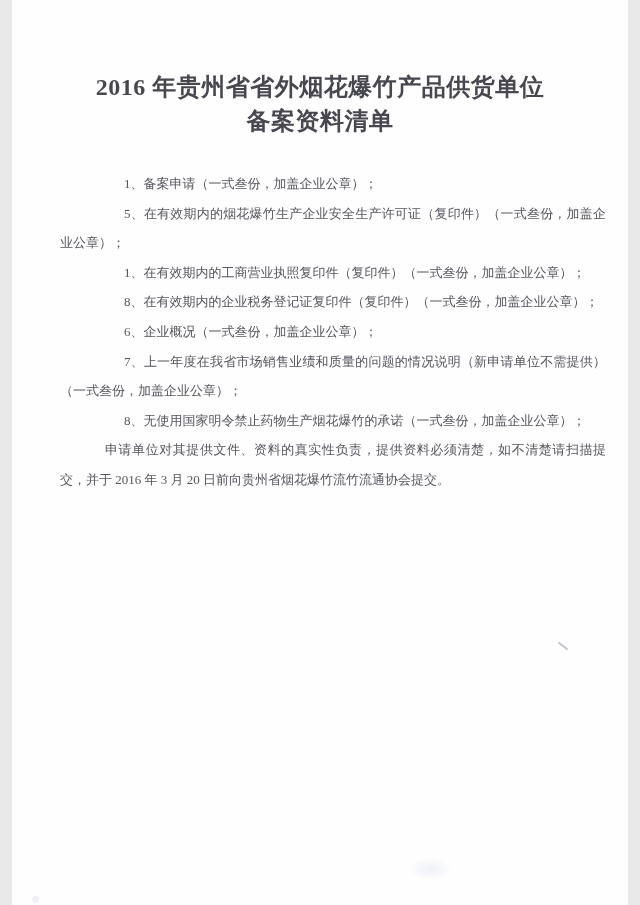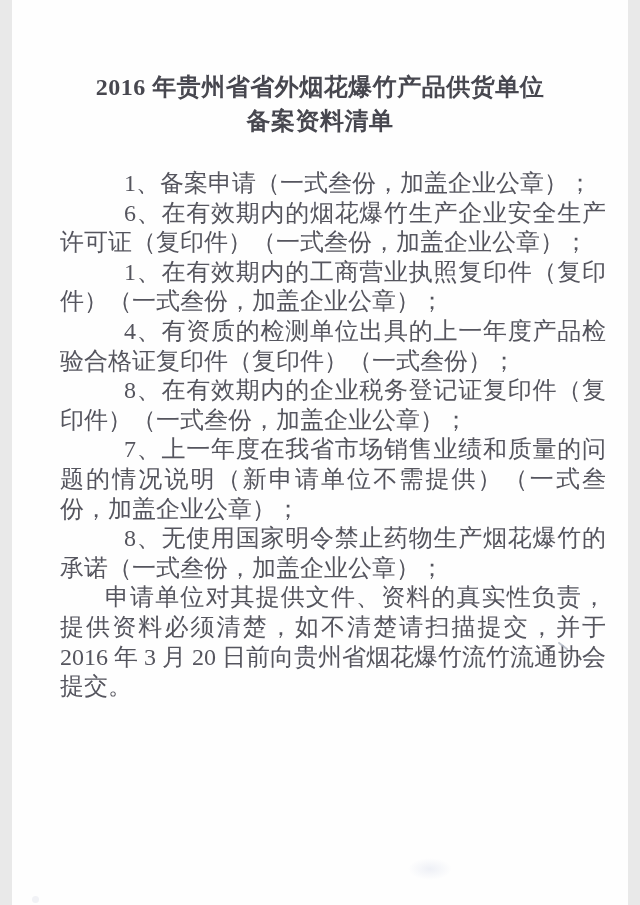--- a/index.html
+++ b/index.html
@@ -24,21 +24,21 @@
     text-align: center;
     font-weight: bold;
     color: #47474f;
     font-size: 24px;
     line-height: 34px;
     letter-spacing: 0.5px;
   }
   .doc-body {
     margin: 31px 48px 0 48px;
     width: 546px;
-    font-size: 24px;
+    font-size: 13px;
     line-height: 29.6px;
     text-align: justify;
     text-justify: inter-ideograph;
   }
   .doc-body p {
     margin: 0;
     padding: 0;
   }
   .doc-body p.item {
     text-indent: 64px;
@@ -82,24 +82,24 @@
 
 <div class="page">
 
   <div class="doc-title">
     <div>2016 年贵州省省外烟花爆竹产品供货单位</div>
     <div>备案资料清单</div>
   </div>
 
   <div class="doc-body">
     <p class="item">1、备案申请（一式叁份，加盖企业公章）；</p>
-    <p class="item">6、在有效期内的烟花爆竹生产企业安全生产许可证（复印件）（一式叁份，加盖企业公章）；</p>
+    <p class="item">5、在有效期内的烟花爆竹生产企业安全生产许可证（复印件）（一式叁份，加盖企业公章）；</p>
     <p class="item">1、在有效期内的工商营业执照复印件（复印件）（一式叁份，加盖企业公章）；</p>
-    <p class="item">4、有资质的检测单位出具的上一年度产品检验合格证复印件（复印件）（一式叁份）；</p>
     <p class="item">8、在有效期内的企业税务登记证复印件（复印件）（一式叁份，加盖企业公章）；</p>
+    <p class="item">6、企业概况（一式叁份，加盖企业公章）；</p>
     <p class="item">7、上一年度在我省市场销售业绩和质量的问题的情况说明（新申请单位不需提供）（一式叁份，加盖企业公章）；</p>
     <p class="item">8、无使用国家明令禁止药物生产烟花爆竹的承诺（一式叁份，加盖企业公章）；</p>
     <p class="closing">申请单位对其提供文件、资料的真实性负责，提供资料必须清楚，如不清楚请扫描提交，并于 2016 年 3 月 20 日前向贵州省烟花爆竹流竹流通协会提交。</p>
   </div>
 
   <div class="artifact-tick"></div>
   <div class="artifact-smudge"></div>
   <div class="artifact-dot"></div>
 
 </div>

